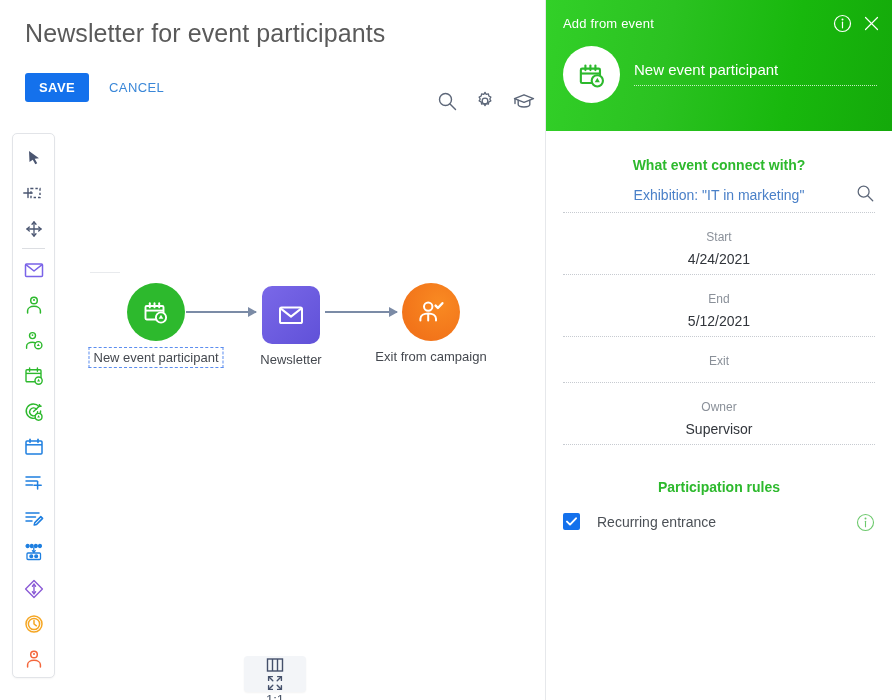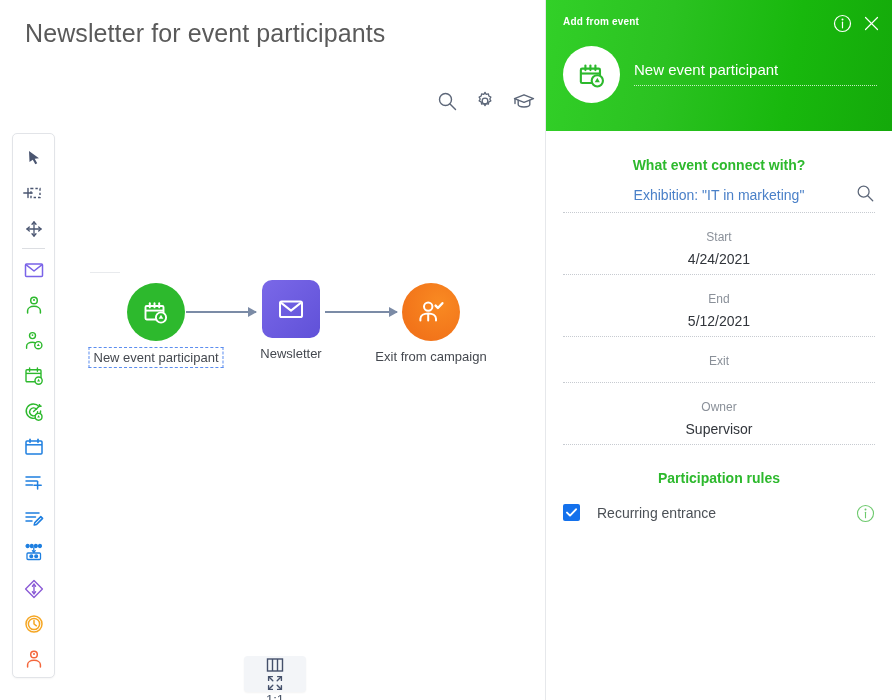--- a/index.html
+++ b/index.html
@@ -124,21 +124,21 @@
     border-left: 1px solid #e6e8eb;
   }
   #panel-header {
     position: relative;
     height: 131px;
     background: linear-gradient(100deg, #32d028 0%, #2bc221 35%, #18b80d 70%, #14a90a 100%);
     overflow: hidden;
   }
   #panel-header-title {
     position: absolute; left: 17px; top: 16px;
-    color: #ffffff; font-size: 10px; font-weight: 700;
+    color: #ffffff; font-size: 13px; font-weight: 400;
     letter-spacing: .2px;
   }
   #header-info-icon { position: absolute; right: 40px; top: 14px; cursor: pointer; }
   #header-close-icon { position: absolute; right: 11px; top: 14px; cursor: pointer; }
 
   #panel-avatar {
     position: absolute; left: 17px; top: 46px;
     width: 57px; height: 57px; border-radius: 50%;
     background: #ffffff;
     display: flex; align-items: center; justify-content: center;
@@ -150,21 +150,21 @@
     padding-bottom: 7px;
     border-bottom: 1px dotted rgba(255,255,255,.75);
   }
 
   #panel-body { position: relative; padding: 0 17px; text-align: center; }
 
   .section-title {
     color: #2db92d; font-size: 14px; font-weight: 700;
     margin-top: 26px; margin-bottom: 0;
   }
-  .section-title.sec2 { margin-top: 25px; }
+  .section-title.sec2 { margin-top: 34px; }
 
   .lookup-row { position: relative; margin-top: 13px; padding-bottom: 8px; border-bottom: 1px dotted #c7cbd1; }
   .lookup-value { font-size: 14px; color: #4a80c8; }
   #lookup-search-icon { position: absolute; right: 0; top: -3px; cursor: pointer; }
 
   .field { margin-top: 17px; padding-bottom: 7px; border-bottom: 1px dotted #c7cbd1; }
   .field-label { font-size: 12px; color: #8a9099; margin-bottom: 7px; }
   .field-value { font-size: 14px; color: #31353b; }
 
   .check-row { position: relative; margin-top: 18px; display: flex; align-items: center; }
@@ -179,20 +179,24 @@
 </style>
 </head>
 <body>
 
 <div id="app">
 
   <div id="canvas-area">
 
     <div id="page-title">Newsletter for event participants</div>
 
+    <div id="action-bar">
+      <button id="save-button">SAVE</button>
+      <button id="cancel-button">CANCEL</button>
+    </div>
 
     <div id="canvas-tools">
       <span class="tool-ic">
         <svg width="22" height="22" viewBox="0 0 22 22" fill="none" stroke="#5c6678" stroke-width="1.4">
           <circle cx="9.5" cy="9.5" r="6"></circle>
             <line x1="14" y1="14" x2="19.5" y2="19.5" stroke-linecap="round"></line>
         </svg>
       </span>
       <span class="tool-ic">
         <svg width="22" height="22" viewBox="0 0 24 24" fill="none" stroke="#5c6678" stroke-width="1.4">
@@ -347,21 +351,21 @@
             <line x1="9.8" y1="7.2" x2="9.8" y2="11.4" stroke-linecap="round"></line>
             <line x1="14.5" y1="7.2" x2="14.5" y2="11.4" stroke-linecap="round"></line>
             <line x1="19.2" y1="7.2" x2="19.2" y2="11.4" stroke-linecap="round"></line>
             <circle cx="21" cy="21.5" r="5.1" fill="#2db92d"></circle>
             <path d="M21 18.8l2.3 4h-4.6z" fill="#ffffff" stroke="none"></path>
           </svg>
         </div>
         <div class="node-label selected">New event participant</div>
       </div>
 
-      <div class="node" style="left:262px; top:280px;border-radius:23px;">
+      <div class="node" style="left:262px; top:286px;border-radius:23px;">
         <div class="node-square" style="background:linear-gradient(135deg,#7a68e8 0%,#6051d8 100%);">
           <svg width="30" height="24" viewBox="0 0 30 24" fill="none" stroke="#ffffff" stroke-width="2">
             <rect x="4" y="4.5" width="22" height="15.5" rx="1.6"></rect>
             <path d="M4.9 5.6L15 13.6l10.1-8" stroke-linejoin="round"></path>
           </svg>
         </div>
         <div class="node-label">Newsletter</div>
       </div>
 
       <div class="node" style="left:402px; top:283px;">

